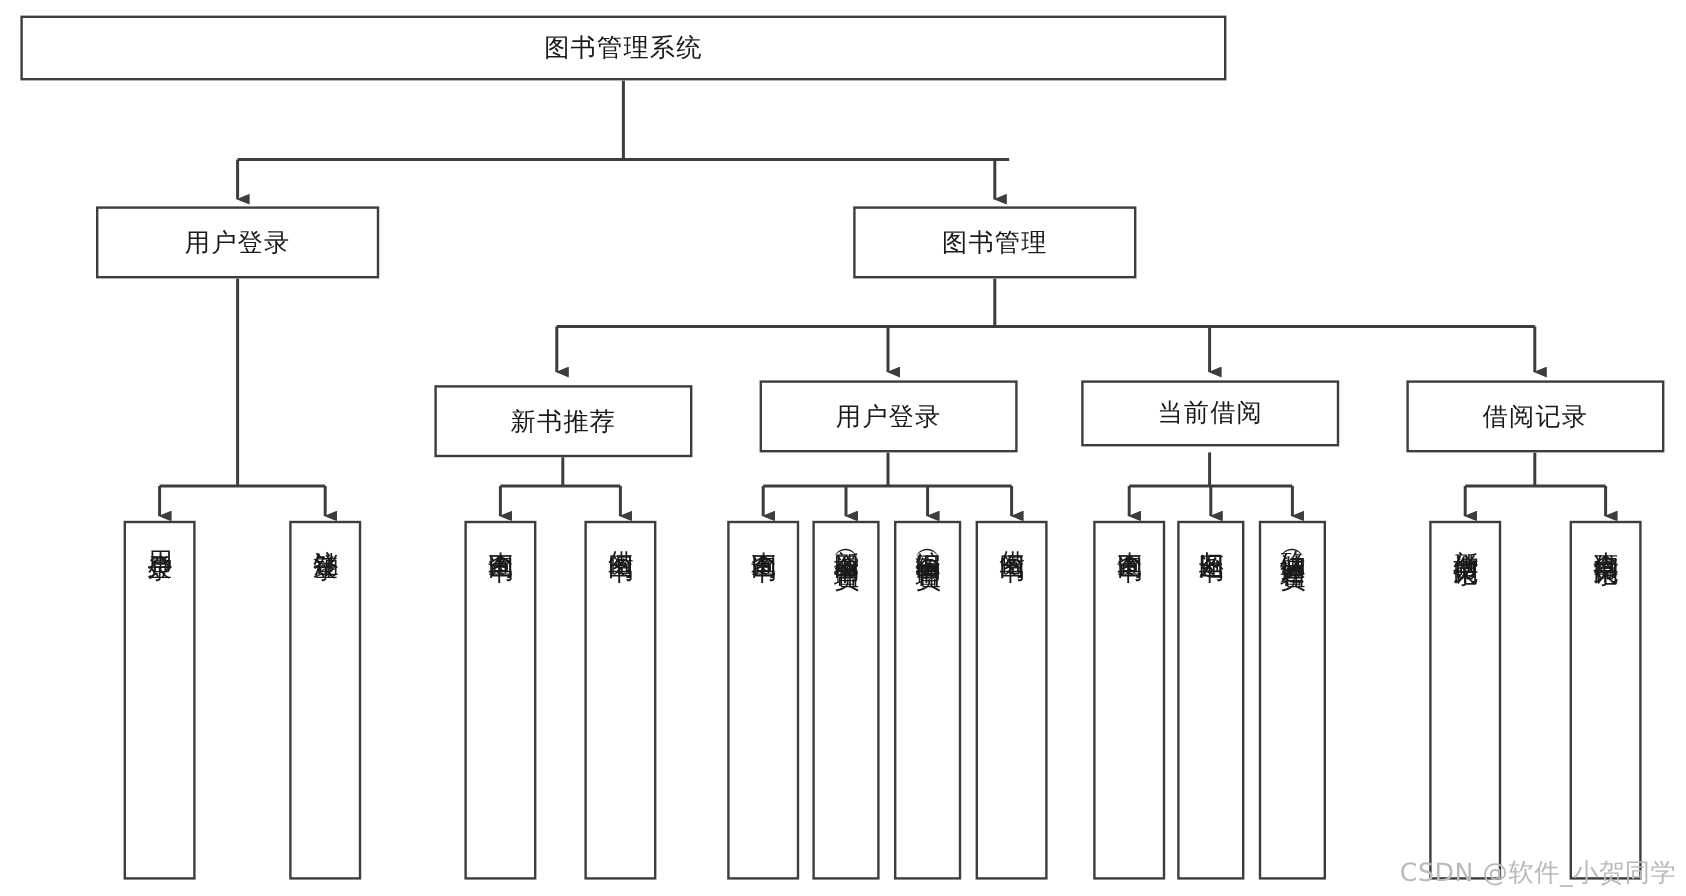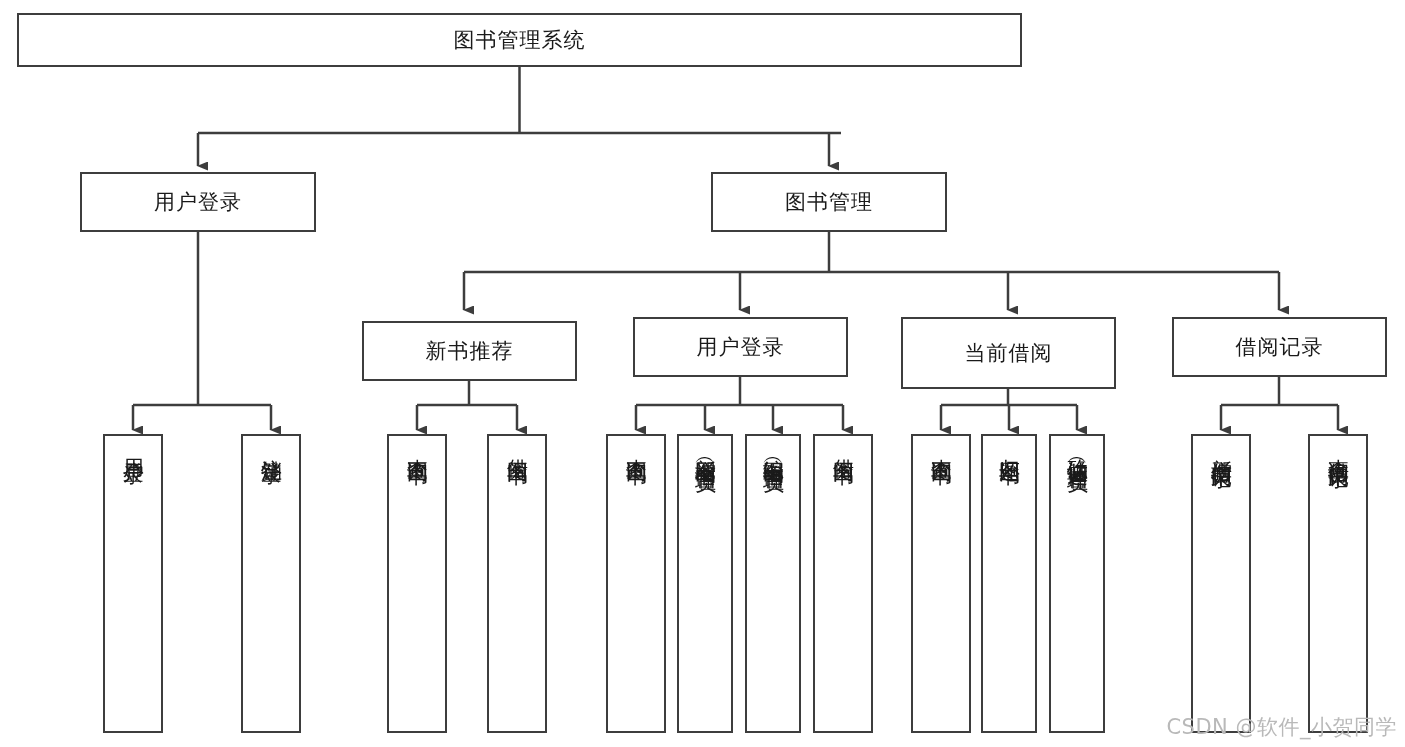--- a/index.html
+++ b/index.html
@@ -136,21 +136,21 @@
   <div class="node node-h" style="left:711px; top:172px; width:236px; height:60px;">
     <span>图书管理</span>
   </div>
 
   <div class="node node-h" style="left:362px; top:321px; width:215px; height:60px;">
     <span>新书推荐</span>
   </div>
   <div class="node node-h" style="left:633px; top:317px; width:215px; height:60px;">
     <span>用户登录</span>
   </div>
-  <div class="node node-h" style="left:901px; top:317px; width:215px; height:72px;">
+  <div class="node node-h" style="left:901px; top:317px; width:215px; height:55px;">
     <span>当前借阅</span>
   </div>
   <div class="node node-h" style="left:1172px; top:317px; width:215px; height:60px;align-items:center;">
     <span>借阅记录</span>
   </div>
 
   <div class="node node-v" style="left:103px; top:434px; width:60px; height:299px;">
     <span class="vtext">用户登录</span>
   </div>
   <div class="node node-v" style="left:241px; top:434px; width:60px; height:299px;">

